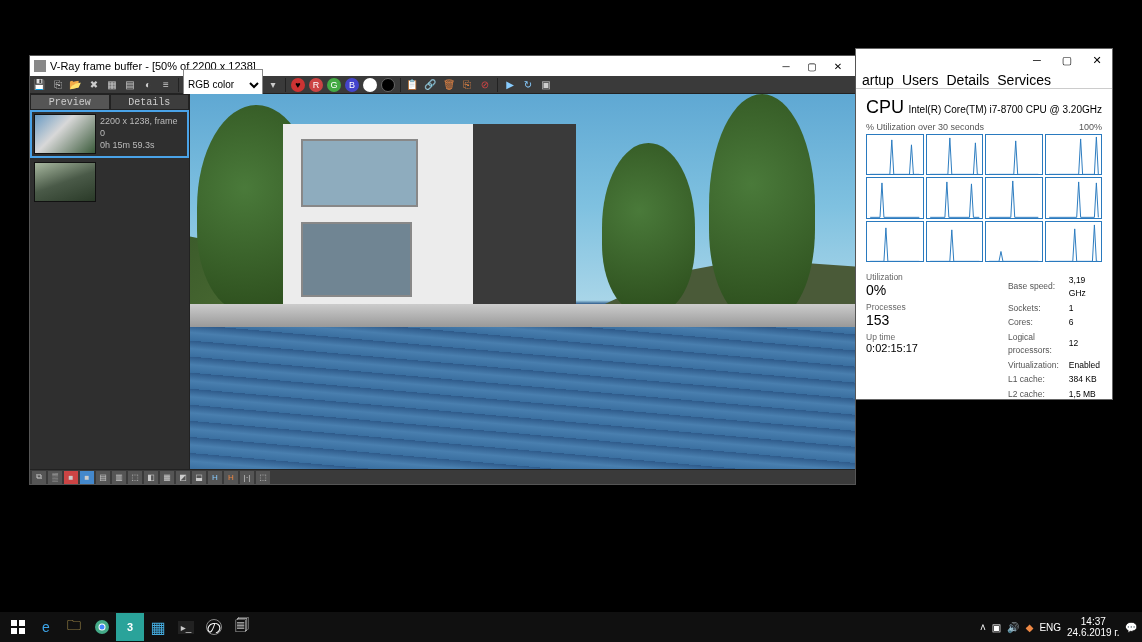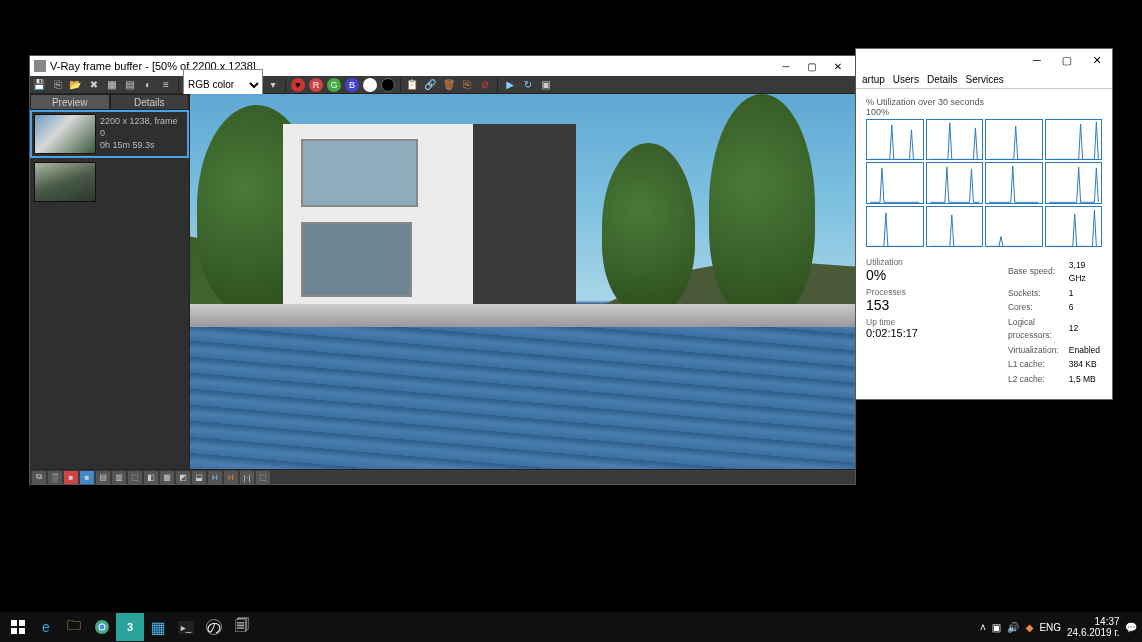--- a/index.html
+++ b/index.html
@@ -69,21 +69,21 @@
   .vfb-body { flex: 1; display: flex; overflow: hidden; }
   .vfb-sidebar {
     width: 160px; background: #2f2f2f;
     border-right: 1px solid #222;
     display: flex; flex-direction: column;
   }
   .vfb-tabs { display: flex; height: 16px; }
   .vfb-tab {
     flex: 1; background: #3d3d3d; color: #ccc;
     font-size: 10px; display: flex; align-items: center; justify-content: center;
-    border: 1px solid #222; cursor: pointer;
+    border: 1px solid #222; cursor: pointer; font-family: Liberation Mono, monospace;
   }
   .vfb-tab.active { background: #555; }
   .vfb-thumb {
     display: flex; gap: 4px; padding: 2px;
     border: 2px solid transparent;
   }
   .vfb-thumb.selected { border-color: #4aa3e8; }
   .vfb-thumb .thumb-img {
     width: 62px; height: 40px;
     background: linear-gradient(135deg, #6a9bc4 0%, #d8d8d8 40%, #3a5a3a 100%);
@@ -179,26 +179,26 @@
   }
   .tm-winctrl {
     height: 22px; display: flex; justify-content: flex-end; align-items: center;
   }
   .tm-winctrl .winbtn {
     width: 30px; height: 22px;
     display: inline-flex; align-items: center; justify-content: center;
     font-size: 11px;
   }
   .tm-tabs { height: 18px; display: flex; align-items: center; gap: 8px; padding: 0 6px; border-bottom: 1px solid #ccc; }
-  .tm-tabs span { font-size: 10px; }
+  .tm-tabs span { font-size: 14px; }
   .tm-body { flex: 1; padding: 8px 10px; overflow: hidden; }
   .tm-header { display: flex; justify-content: space-between; align-items: baseline; margin-bottom: 4px; }
   .tm-header .cpu { font-size: 18px; font-weight: 400; }
   .tm-header .model { font-size: 10px; }
-  .tm-utilrow { display: flex; justify-content: space-between; font-size: 9px; color: #555; margin-bottom: 2px; flex-direction: column; }
+  .tm-utilrow { display: flex; justify-content: space-between; font-size: 9px; color: #555; margin-bottom: 2px; }
   .tm-graphs {
     display: grid; grid-template-columns: repeat(4, 1fr);
     grid-template-rows: repeat(3, 1fr);
     gap: 2px; height: 128px; margin-bottom: 10px;
   }
   .tm-graphs .core {
     border: 1px solid #2a7abf; position: relative; overflow: hidden;
     background: #fff;
   }
   .tm-graphs .core .spike {
@@ -219,38 +219,42 @@
     display: flex; align-items: center;
     padding: 0 4px;
   }
   .taskbar .tbitem {
     width: 28px; height: 28px;
     display: inline-flex; align-items: center; justify-content: center;
     color: #fff; font-size: 14px;
   }
   .taskbar .spacer { flex: 1; }
   .taskbar .tray { display: flex; align-items: center; gap: 6px; color: #fff; font-size: 10px; }
-  .taskbar .clock { text-align: right; line-height: 1.15; font-size: 10px; }
+  .taskbar .clock { text-align: center; line-height: 1.15; font-size: 10px; }
 </style>
 </head>
 <body>
 
 <div class="tm">
   <div class="tm-winctrl">
     <div class="winbtn">─</div>
     <div class="winbtn">▢</div>
     <div class="winbtn">✕</div>
   </div>
   <div class="tm-tabs">
     <span>artup</span>
     <span>Users</span>
     <span>Details</span>
     <span>Services</span>
   </div>
   <div class="tm-body">
+    <div class="tm-header">
+      <span class="cpu">CPU</span>
+      <span class="model">Intel(R) Core(TM) i7-8700 CPU @ 3.20GHz</span>
+    </div>
     <div class="tm-utilrow">
       <span>% Utilization over 30 seconds</span>
       <span>100%</span>
     </div>
     <div class="tm-graphs">
 
       <div class="core">
           <svg class="spike" viewBox="0 0 50 40" width="100%" height="100%">
             <polyline points="0,40 20,40 22,5 24,40 40,40 42,10 44,40 50,40"></polyline>
           </svg>

